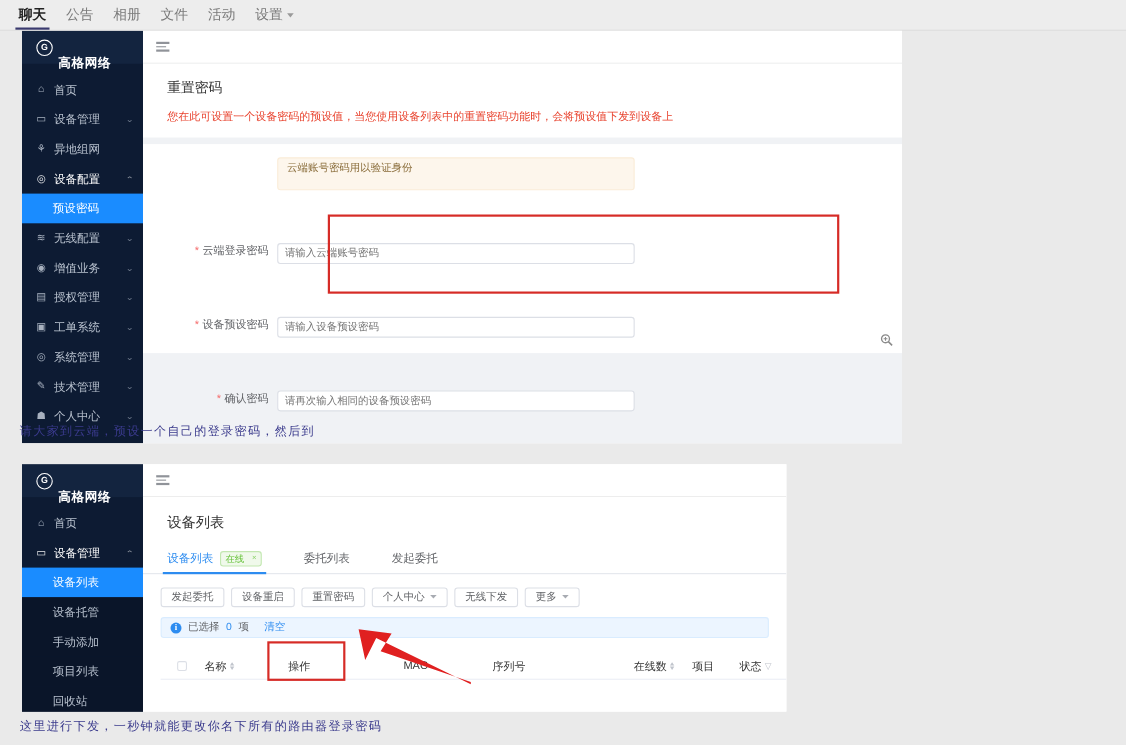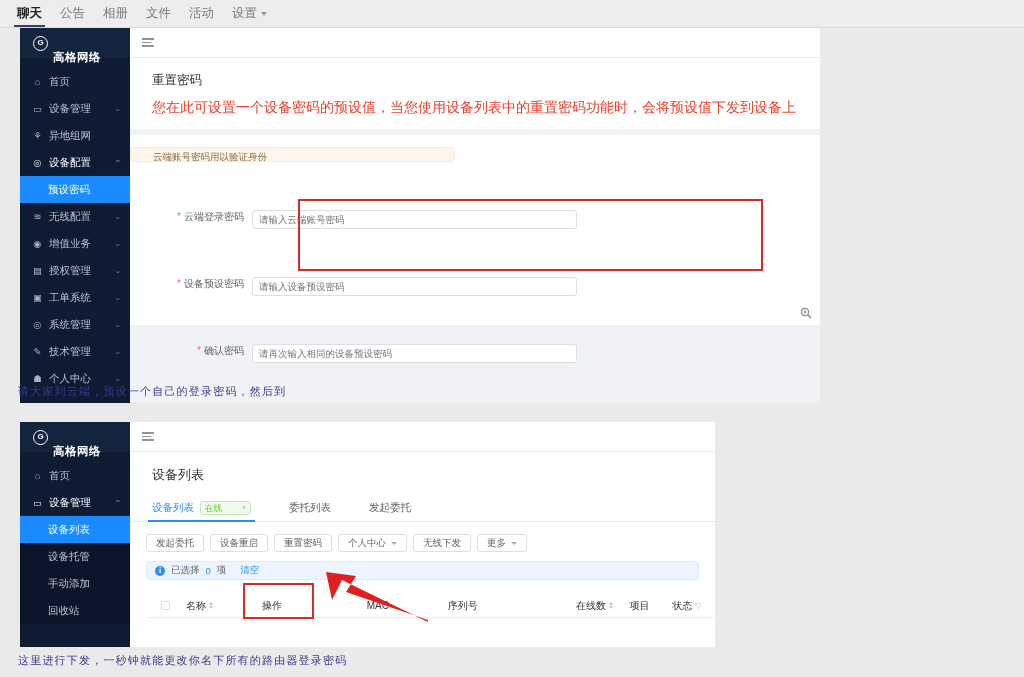--- a/index.html
+++ b/index.html
@@ -83,42 +83,42 @@
   .burger i:nth-child(1) { width: 12px; }
   .burger i:nth-child(2) { width: 9px; }
   .burger i:nth-child(3) { width: 12px; }
 
   
   #panel1 { left: 20px; top: 28px; width: 800px; height: 375px; }
   #panel1 .body { position: absolute; left: 110px; top: 30px; right: 0; bottom: 0; background: #f0f2f5; }
 
   .p1-header { background: #fff; padding: 14px 0 12px 22px; }
   .p1-title { font-size: 12.5px; color: #333; margin-bottom: 10px; }
-  .p1-desc { font-size: 14px; color: #e8412c; }
+  .p1-desc { font-size: 10px; color: #e8412c; }
 
   .p1-card { background: #fff; margin-top: 6px; height: 190px; position: relative; }
 
   .form { padding-top: 12px; }
   .form-row { display: flex; margin-bottom: 12px; margin-top: 48px; }
   .form-label {
     width: 122px; text-align: right; padding-right: 8px;
     font-size: 10px; color: #606266; white-space: nowrap;
   }
   .req { color: #f56c6c; margin-right: 3px; }
   .form-input {
     width: 325px; height: 19px;
     border: 1px solid #dcdfe6; border-radius: 3px;
     background: #fff; font-size: 9.5px; color: #c0c4cc;
     padding: 0 6px; line-height: 17px;
     font-family: "Liberation Sans", sans-serif;
   }
   .notice {
-    width: 325px; height: 15px;
+    margin-left: 122px; width: 325px; height: 30px;
     background: #fdf6ec; border: 1px solid #faecd8; border-radius: 3px;
-    font-size: 9.5px; color: #8a6d3b; line-height: 17px; padding: 0 22px;
+    font-size: 9.5px; color: #8a6d3b; line-height: 17px; padding: 0 8px;
     margin-bottom: 8px;
   }
   .hl-box {
     position: absolute; left: 168px; top: 64px;
     width: 465px; height: 72px;
     border: 2px solid #d62b26; pointer-events: none;
   }
   .btn-primary {
     background: #2d8cf0; color: #fff; border: none; border-radius: 3px;
     font-size: 10px; padding: 4px 11px; letter-spacing: 2px;
@@ -153,21 +153,21 @@
   .tab {
     font-size: 10.5px; color: #606266; padding: 0 0 6px 0;
     margin-right: 38px; position: relative; display: flex; align-items: center; gap: 6px;
   }
   .tab.active { color: #2d8cf0; }
   .tab.active::after {
     content: ""; position: absolute; left: -4px; right: -4px; bottom: -1px;
     height: 2px; background: #2d8cf0;
   }
   .badge-online {
-    display: inline-flex; align-items: center; gap: 20px;
+    display: inline-flex; align-items: center; gap: 7px;
     background: #f0f9eb; border: 1px solid #c2e7b0; border-radius: 3px;
     color: #67c23a; font-size: 8.5px; padding: 1px 4px; line-height: 1.2;
   }
   .badge-x { font-size: 7px; opacity: .75; }
 
   .p2-tools { padding: 12px 0 0 16px; }
   .tool-row { display: flex; align-items: center; gap: 6px; margin-bottom: 9px; }
   .tool-label { font-size: 10px; color: #606266; margin-right: 2px; }
   .search-input {
     width: 190px; height: 18px; border: 1px solid #dcdfe6; border-radius: 3px;
@@ -382,20 +382,23 @@
       <div class="side-sub active">
           <span>设备列表</span>
         </div>
       <div class="side-sub">
           <span>设备托管</span>
         </div>
       <div class="side-sub">
           <span>手动添加</span>
         </div>
       <div class="side-sub">
+          <span>项目列表</span>
+        </div>
+      <div class="side-sub">
           <span>回收站</span>
         </div>
     </div>
   </div>
 
   <div class="panel-head">
     <div class="burger">
         <i></i>
         <i></i>
         <i></i>

